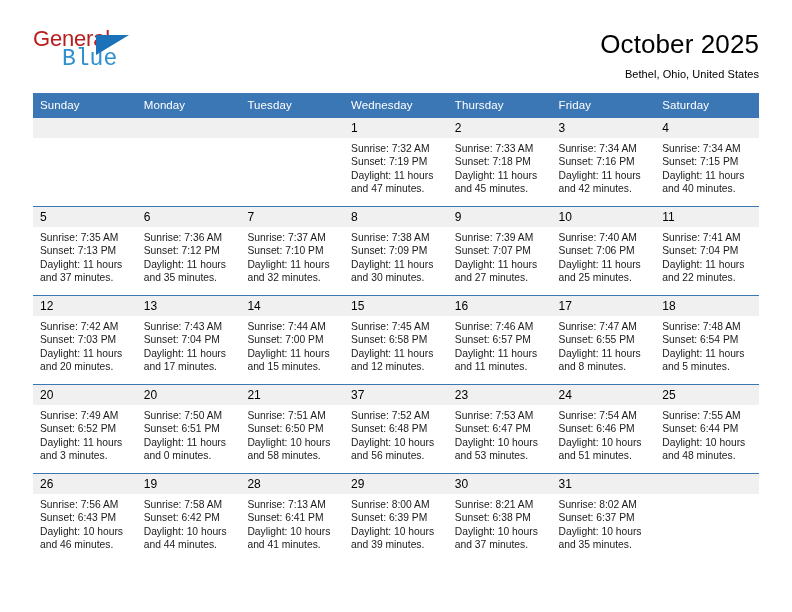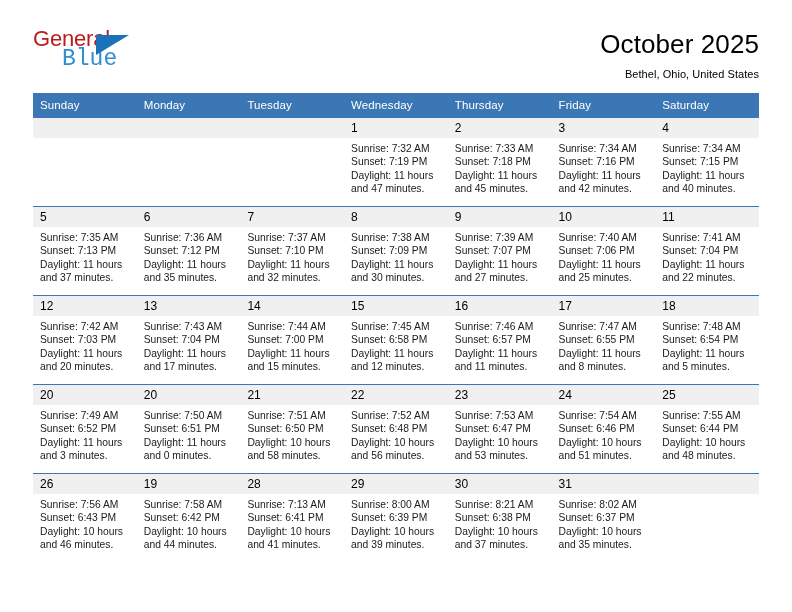--- a/index.html
+++ b/index.html
@@ -344,21 +344,21 @@
           <td>
             <div class="daynum">21</div>
             <div class="detail">
               <div>Sunrise: 7:51 AM</div>
               <div>Sunset: 6:50 PM</div>
               <div>Daylight: 10 hours</div>
               <div>and 58 minutes.</div>
             </div>
           </td>
           <td>
-            <div class="daynum">22</div>
+            <div class="daynum">37</div>
             <div class="detail">
               <div>Sunrise: 7:52 AM</div>
               <div>Sunset: 6:48 PM</div>
               <div>Daylight: 10 hours</div>
               <div>and 56 minutes.</div>
             </div>
           </td>
           <td>
             <div class="daynum">23</div>
             <div class="detail">

